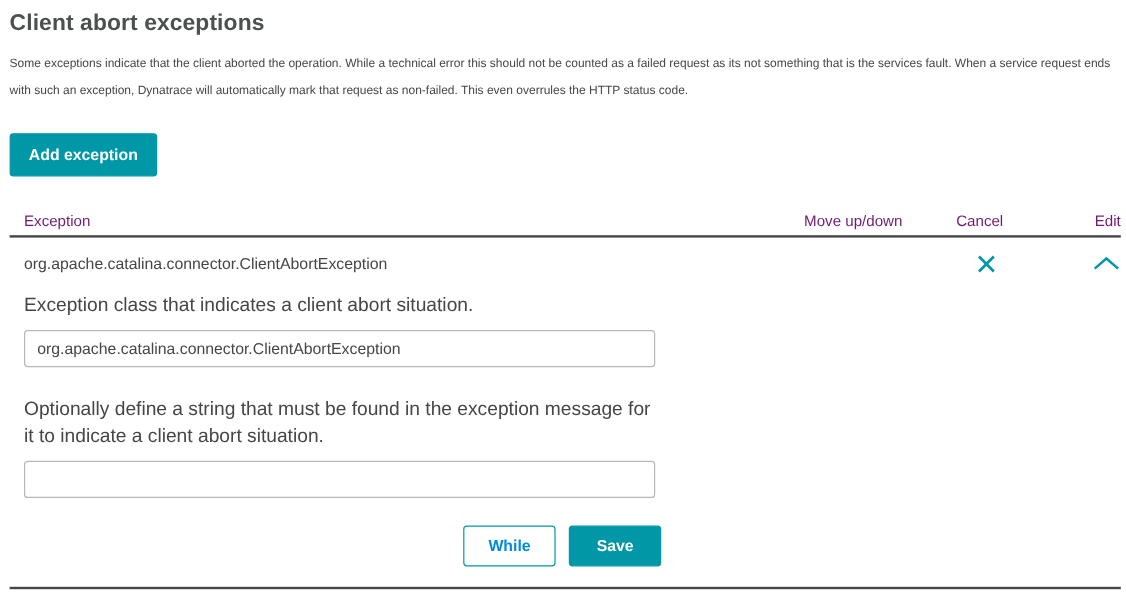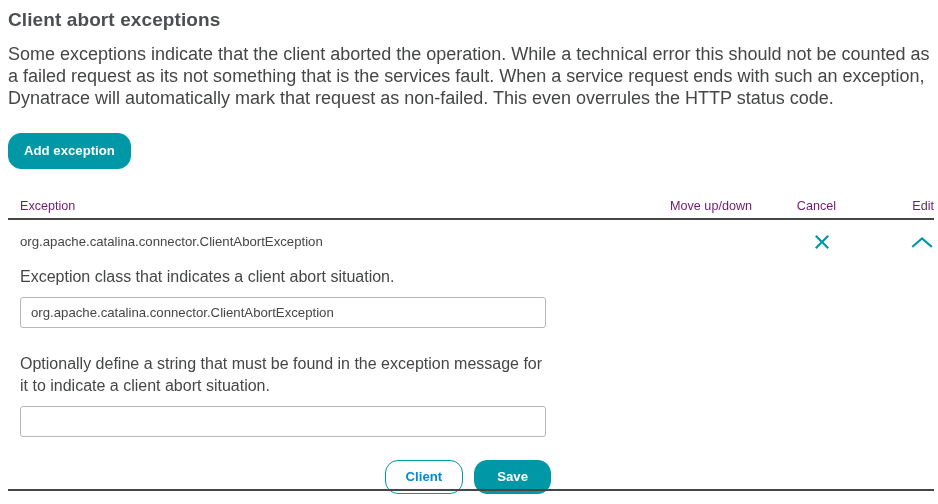--- a/index.html
+++ b/index.html
@@ -33,37 +33,37 @@
     font-weight: 700;
     color: #4b4f50;
     letter-spacing: 0.1px;
     margin: 0;
     padding: 8px 0 0 0;
     line-height: 24px;
   }
 
   
   .intro {
-    font-size: 18px;
+    font-size: 10px;
     line-height: 22px;
     color: #454646;
     margin: 11px 0 0 0;
     max-width: 922px;
   }
 
   
   .btn {
     display: inline-block;
     box-sizing: border-box;
     font-family: "Liberation Sans", sans-serif;
     font-size: 13.2px;
     font-weight: 700;
     line-height: 1;
     text-align: center;
-    border-radius: 13px;
+    border-radius: 3px;
     cursor: pointer;
     user-select: none;
     border: 1px solid transparent;
   }
   .btn-primary {
     background: #0098a6;
     color: #ffffff;
     border-color: #0098a6;
   }
   .btn-outline {
@@ -227,21 +227,21 @@
         <div class="field-label">Exception class that indicates a client abort situation.</div>
         <input type="text" class="text-input" value="org.apache.catalina.connector.ClientAbortException" style="">
       </div>
 
       <div class="field-group">
         <div class="field-label">Optionally define a string that must be found in the exception message for it to indicate a client abort situation.</div>
         <input type="text" class="text-input" value="" style="">
       </div>
 
       <div class="form-actions">
-        <button type="button" class="btn btn-outline btn-cancel">Client</button>
+        <button type="button" class="btn btn-outline btn-cancel">While</button>
         <button type="button" class="btn btn-primary btn-save">Save</button>
       </div>
 
     </div>
   </div>
 
   <div class="bottom-rule"></div>
 
 </div>
 

